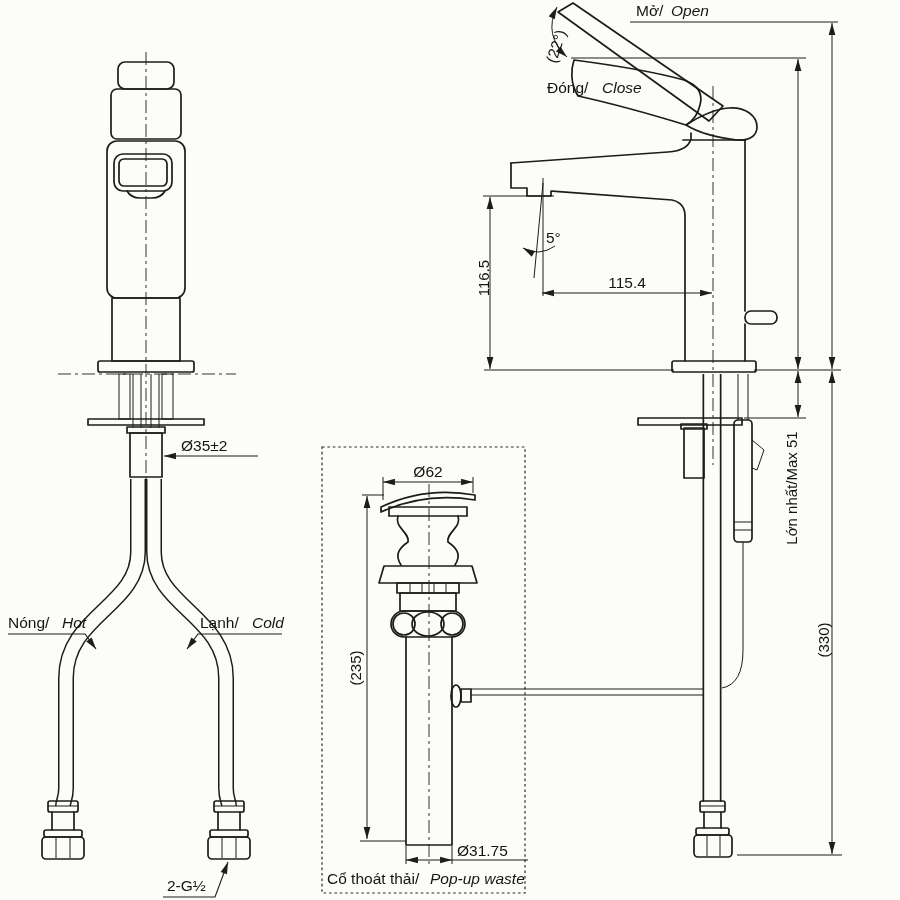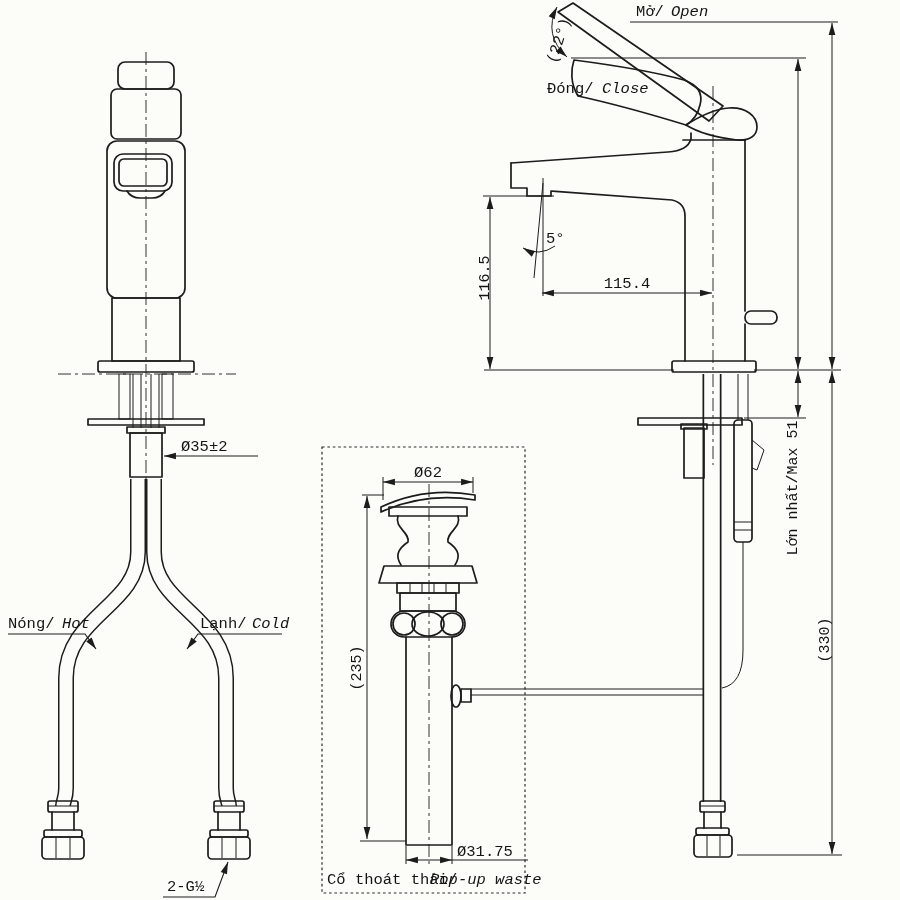--- a/index.html
+++ b/index.html
@@ -1,16 +1,16 @@
 <!DOCTYPE html>
 <html><head>
 <meta charset="utf-8">
 <style>
   html,body{margin:0;padding:0;background:#fcfcf9;}
-  #stage{width:876px;height:900px;position:relative;font-family:Liberation Mono, monospace;text-align:center;}
+  #stage{width:876px;height:900px;position:relative;font-family:Liberation Sans, sans-serif;text-align:center;}
   svg{display:block;}
   .ln{fill:none;stroke:#1c1c1c;stroke-width:1.7;stroke-linecap:round;stroke-linejoin:round;}
   .thin{fill:none;stroke:#1c1c1c;stroke-width:1;stroke-linecap:butt;}
   .dim{fill:none;stroke:#1c1c1c;stroke-width:1;marker-start:url(#arr);marker-end:url(#arr);}
   .lead{fill:none;stroke:#1c1c1c;stroke-width:1.1;marker-end:url(#arr);}
   .cl{fill:none;stroke:#1c1c1c;stroke-width:0.9;stroke-dasharray:13 4 3 4;}
   .dash{fill:none;stroke:#2a2a2a;stroke-width:1.2;stroke-dasharray:2.6 2.8;}
   .tubeO{fill:none;stroke:#1c1c1c;stroke-linecap:butt;}
   .tubeI{fill:none;stroke:#fcfcf9;stroke-linecap:butt;}
   text{fill:#141414;font-size:15.5px;}

